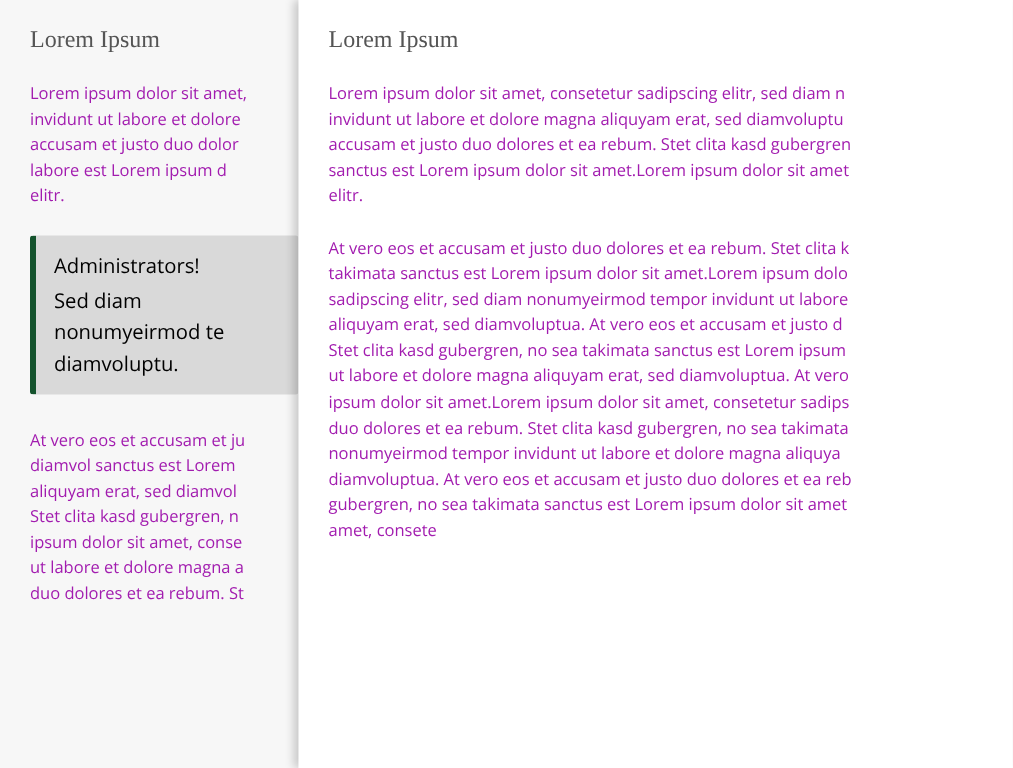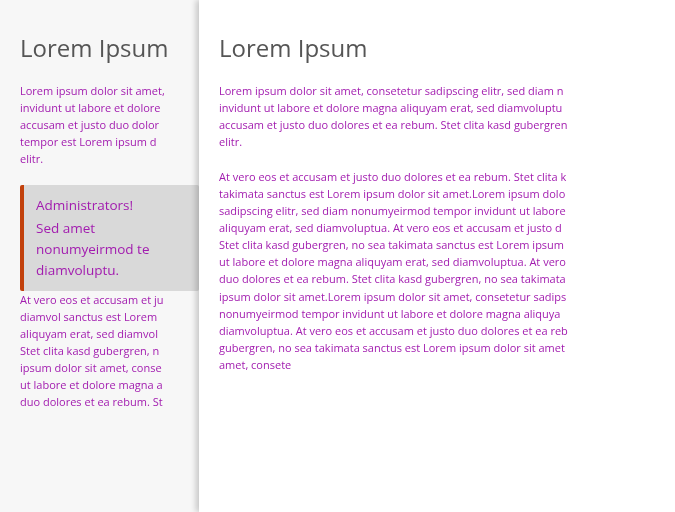--- a/index.html
+++ b/index.html
@@ -31,44 +31,46 @@
       left: 199px;
       top: 0;
       width: 476px;
       height: 512px;
       background: #ffffff;
       padding: 12px 0 12px 20px;
       overflow: hidden;
       box-shadow: -3px 0 6px rgba(0,0,0,0.2);
     }
     h1 {
-      font-size: 24px;
+      font-size: 16px;
       font-weight: 400;
       color: #555555;
       margin-bottom: 18px;
-      margin-top: 19px;
+      margin-top: 6px;
+      font-family: Liberation Serif, serif;
     }
     p {
       font-size: 11px;
       line-height: 1.55;
       color: #a21caf;
       margin-bottom: 18px;
       white-space: nowrap;
     }
     p span {
       display: block;
     }
     .notice {
       background: #d9d9d9;
-      border-left: 4px solid #c2410c;
+      border-left: 4px solid #14532d;
       border-radius: 2px;
       padding: 10px 12px;
+      margin-bottom: 22px;
       font-size: 13.5px;
       line-height: 1.55;
-      color: #a21caf;
+      color: #000000;
     }
     .notice .notice-title {
       display: block;
       margin-bottom: 2px;
     }
     .notice .notice-body span {
       display: block;
     }
     .right-panel p span {
       display: block;
@@ -77,28 +79,28 @@
 </head>
 <body>
 
 <div class="left-panel">
   <h1>Lorem Ipsum</h1>
 
   <p>
     <span>Lorem ipsum dolor sit amet,</span>
     <span>invidunt ut labore et dolore</span>
     <span>accusam et justo duo dolor</span>
-    <span>tempor est Lorem ipsum d</span>
+    <span>labore est Lorem ipsum d</span>
     <span>elitr.</span>
   </p>
 
   <div class="notice">
     <span class="notice-title">Administrators!</span>
     <div class="notice-body">
-      <span>Sed amet nonumyeirmod te</span>
+      <span>Sed diam nonumyeirmod te</span>
       <span>diamvoluptu.</span>
     </div>
   </div>
 
   <p>
     <span>At vero eos et accusam et ju</span>
     <span>diamvol sanctus est Lorem</span>
     <span>aliquyam erat, sed diamvol</span>
     <span>Stet clita kasd gubergren, n</span>
     <span>ipsum dolor sit amet, conse</span>
@@ -107,30 +109,31 @@
   </p>
 </div>
 
 <div class="right-panel">
   <h1>Lorem Ipsum</h1>
 
   <p>
     <span>Lorem ipsum dolor sit amet, consetetur sadipscing elitr, sed diam n</span>
     <span>invidunt ut labore et dolore magna aliquyam erat, sed diamvoluptu</span>
     <span>accusam et justo duo dolores et ea rebum. Stet clita kasd gubergren</span>
+    <span>sanctus est Lorem ipsum dolor sit amet.Lorem ipsum dolor sit amet</span>
     <span>elitr.</span>
   </p>
 
   <p>
     <span>At vero eos et accusam et justo duo dolores et ea rebum. Stet clita k</span>
     <span>takimata sanctus est Lorem ipsum dolor sit amet.Lorem ipsum dolo</span>
     <span>sadipscing elitr, sed diam nonumyeirmod tempor invidunt ut labore</span>
     <span>aliquyam erat, sed diamvoluptua. At vero eos et accusam et justo d</span>
     <span>Stet clita kasd gubergren, no sea takimata sanctus est Lorem ipsum</span>
     <span>ut labore et dolore magna aliquyam erat, sed diamvoluptua. At vero</span>
+    <span>ipsum dolor sit amet.Lorem ipsum dolor sit amet, consetetur sadips</span>
     <span>duo dolores et ea rebum. Stet clita kasd gubergren, no sea takimata</span>
-    <span>ipsum dolor sit amet.Lorem ipsum dolor sit amet, consetetur sadips</span>
     <span>nonumyeirmod tempor invidunt ut labore et dolore magna aliquya</span>
     <span>diamvoluptua. At vero eos et accusam et justo duo dolores et ea reb</span>
     <span>gubergren, no sea takimata sanctus est Lorem ipsum dolor sit amet</span>
     <span>amet, consete</span>
   </p>
 </div>
 
 </body></html>

